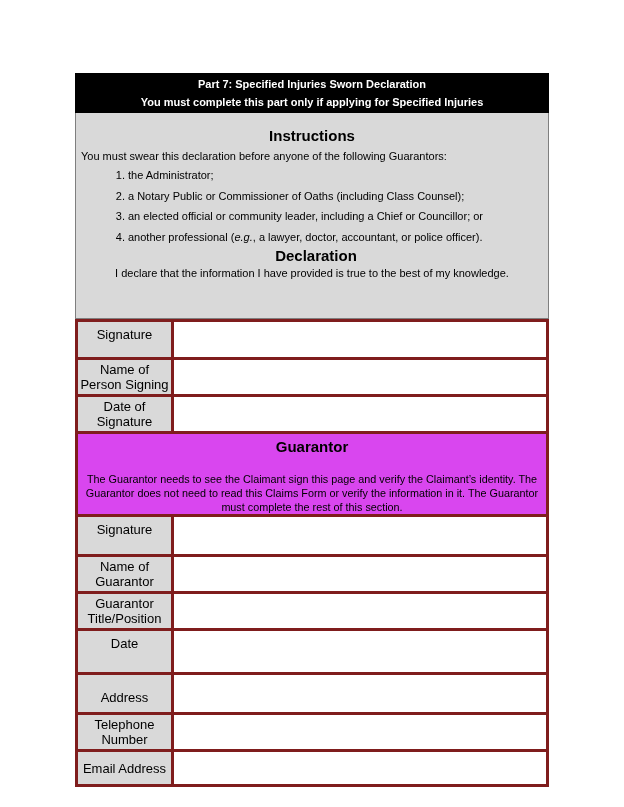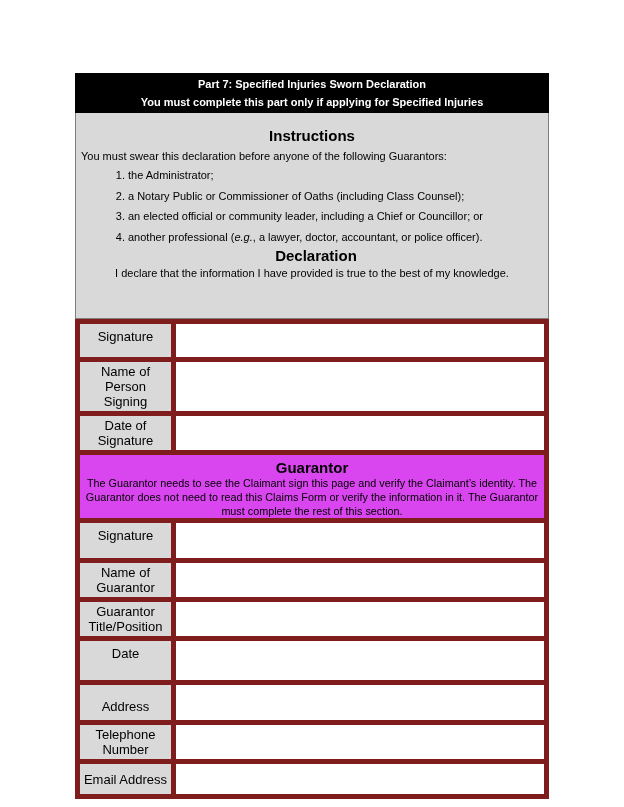--- a/index.html
+++ b/index.html
@@ -26,35 +26,35 @@
   .box-title { font-size:15px; font-weight:bold; text-align:center; line-height:18px; }
   .intro { font-size:11px; line-height:18px; margin:2px 0 0; padding-left:5px; }
   .instructions-box ol {
     margin:0; padding-left:52px; font-size:11px; line-height:20.5px;
   }
   .decl-title { margin-top:0;padding-left:8px; }
   .decl-text { font-size:11px; line-height:16px; text-align:center; margin:0; }
 
   
   table.form-table { border-collapse:collapse; width:474px; table-layout:fixed; }
-  table.form-table td { border:5px solid #7f1d1d; box-sizing:border-box; }
+  table.form-table td { border:3px solid #7f1d1d; box-sizing:border-box; }
   td.label {
     background:#d9d9d9; text-align:center; font-size:13px; line-height:15px;
     vertical-align:middle; padding:2px;
   }
   td.label.top { vertical-align:top; padding-top:5px; }
   td.label.low { padding-top:10px; }
   td.value { background:#fff; }
 
   
   td.gsection { background:#d946ef; padding:4px 2px 0; vertical-align:top; }
   .gtitle { font-size:15px; font-weight:bold; text-align:center; line-height:17px; }
   .gnote {
     font-size:10.8px; line-height:13.8px; text-align:center;
-    margin:1px auto 0; max-width:470px;
+    margin:18px auto 0; max-width:470px;
   }
 </style>
 </head>
 <body>
 
 <div class="content">
 
   <header class="part-header">
     <div>Part 7: Specified Injuries Sworn Declaration</div>
     <div>You must complete this part only if applying for Specified Injuries</div>

